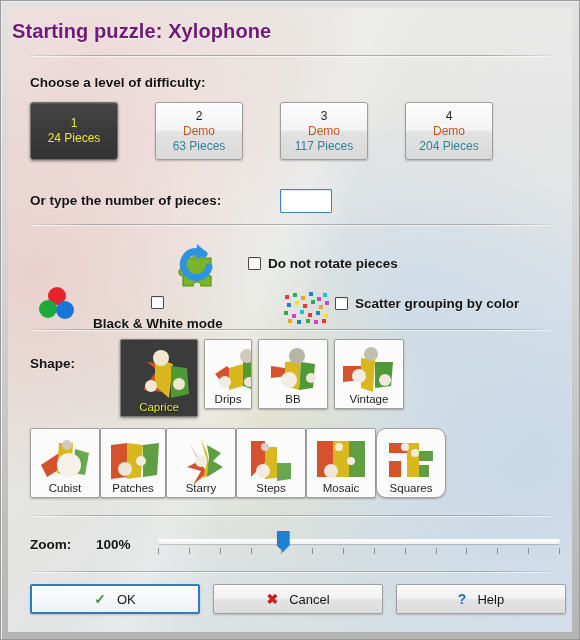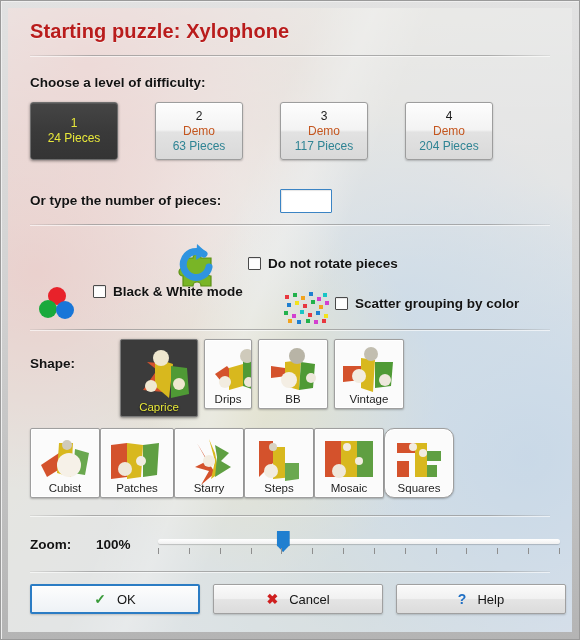--- a/index.html
+++ b/index.html
@@ -43,22 +43,22 @@
       linear-gradient(112deg, rgba(255,255,255,0.0) 38%, rgba(255,255,255,0.38) 45%, rgba(255,255,255,0.0) 52%),
       linear-gradient(180deg, rgba(255,255,255,0.30) 0%, rgba(255,255,255,0.05) 22%, rgba(255,255,255,0.0) 55%);
   }
   .veil {
     position: absolute; left: 8px; top: 8px; right: 8px; bottom: 8px;
     background: rgba(232,232,232,0.50);
   }
   .content { position: absolute; left: 8px; top: 8px; right: 8px; bottom: 8px; z-index: 10; }
 
   .title {
-    position:absolute; left: 22px; top: 12px;
-    font-size: 20px; font-weight: bold; color: #b91c1c;
+    position:absolute; left: 4px; top: 12px;
+    font-size: 20px; font-weight: bold; color: #701a75;
     letter-spacing: .1px;
     text-shadow: 0 1px 1px rgba(255,255,255,0.55);
   }
   .sep {
     position:absolute; left: 22px; right: 22px; height:1px;
     background: linear-gradient(90deg, rgba(150,150,150,0.15), rgba(150,150,150,0.75) 12%, rgba(150,150,150,0.75) 88%, rgba(150,150,150,0.15));
     box-shadow: 0 1px 0 rgba(255,255,255,0.6);
   }
   .lbl {
     position:absolute; font-size:13.5px; font-weight:bold; color:#131313;
@@ -207,21 +207,21 @@
     </div>
 
     <div style="position:absolute; left:30px; top:278px;">
       <svg width="38" height="34" viewBox="0 0 38 34">
         <circle cx="19" cy="10" r="9" fill="#e8222a"></circle>
         <circle cx="10" cy="23" r="9" fill="#19a93c"></circle>
         <circle cx="27" cy="24" r="9" fill="#1876d8"></circle>
       </svg>
     </div>
 
-    <div class="cbrow" style="left:85px; top:276px;">
+    <div class="cbrow" style="left:85px; top:288px;flex-direction:column;">
       <span class="cbox"></span>
       <span class="cbtxt">Black &amp; White mode</span>
     </div>
 
     <div style="position:absolute; left:274px; top:282px;">
       <svg width="48" height="36" viewBox="0 0 48 36">
         <g>
           <rect x="3" y="5" width="4" height="4" fill="#e8383f"></rect>
             <rect x="11" y="3" width="4" height="4" fill="#22b14c"></rect>
           <rect x="19" y="6" width="4" height="4" fill="#f2a41e"></rect>
@@ -309,21 +309,21 @@
       <div class="tile" style="width:70px;height:70px;">
         <svg width="70" height="70" viewBox="0 0 70 70">
           <path d="M10 36 l18 -12 4 14 -16 10 z" fill="#d4522c"></path>
           <path d="M28 14 l14 0 -2 34 -14 -4 z" fill="#d8b81e"></path>
           <path d="M44 20 l14 4 -4 22 -12 -2 z" fill="#6aa84f"></path>
           <circle cx="38" cy="36" r="12" fill="#f6f1e8"></circle>
           <circle cx="36" cy="16" r="5" fill="#cfcabb"></circle>
         </svg>
         <span class="cap">Cubist</span>
       </div>
-      <div class="tile" style="width:74px;height:70px;">
+      <div class="tile" style="width:66px;height:70px;">
         <svg width="70" height="70" viewBox="0 0 70 70">
           <path d="M10 16 l16 -2 0 34 -16 2 z" fill="#d4522c"></path>
           <path d="M26 14 l16 2 -2 32 -14 2 z" fill="#d8b81e"></path>
           <path d="M42 16 l16 -2 -2 32 -14 2 z" fill="#5f9f42"></path>
           <circle cx="24" cy="40" r="7" fill="#efe8da"></circle>
           <circle cx="40" cy="32" r="5" fill="#f2ece0"></circle>
         </svg>
         <span class="cap">Patches</span>
       </div>
       <div class="tile" style="width:70px;height:70px;">

